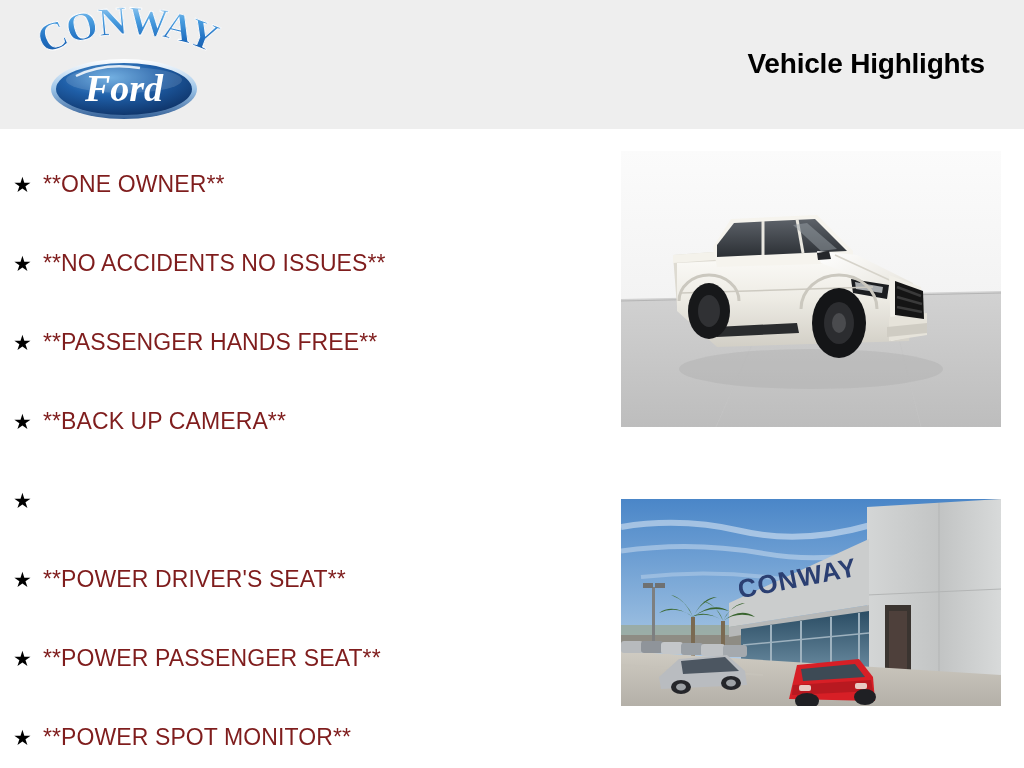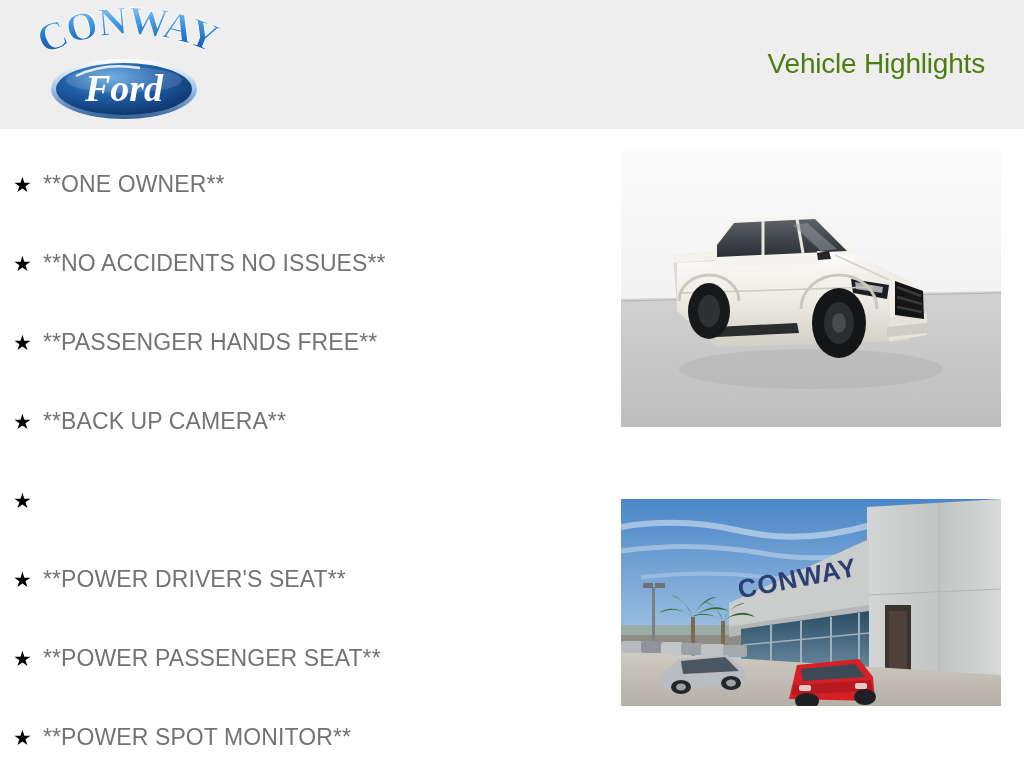--- a/index.html
+++ b/index.html
@@ -33,22 +33,22 @@
     top: 6px;
     width: 200px;
     height: 118px;
   }
 
   .page-title {
     position: absolute;
     right: 39px;
     top: 48px;
     font-size: 28px;
-    font-weight: normal;
-    color: #4d7c0f;
+    font-weight: bold;
+    color: #000000;
     letter-spacing: -0.2px;
     white-space: nowrap;
     text-align: right;
   }
 
   
   .highlights {
     position: absolute;
     left: 0;
     top: 129px;
@@ -69,21 +69,21 @@
     width: 30px;
     font-size: 21px;
     line-height: 1;
     color: #000000;
     text-align: left;
   }
 
   .highlight-text {
     font-size: 23px;
     line-height: 1.1;
-    color: #737373;
+    color: #7f1d1d;
     letter-spacing: 0.1px;
     white-space: nowrap;
   }
 
   
   .media-col {
     position: absolute;
     left: 621px;
     top: 129px;
     width: 403px;

